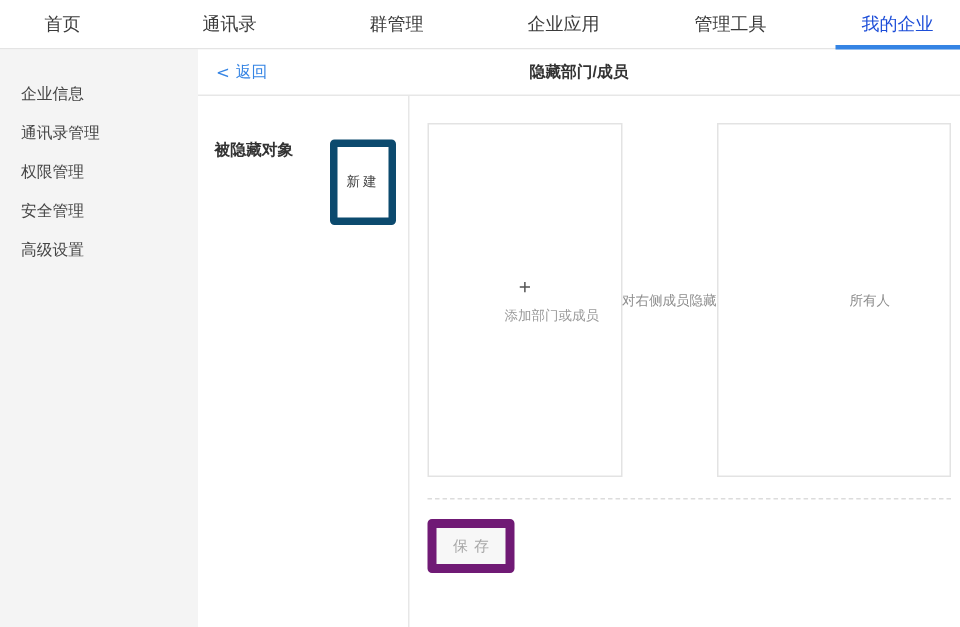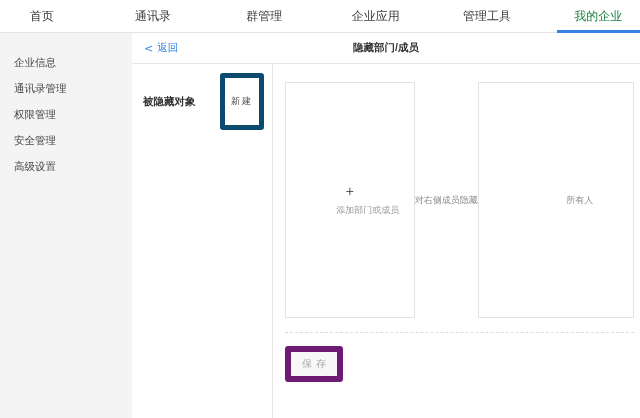--- a/index.html
+++ b/index.html
@@ -14,21 +14,21 @@
 
   
   .topnav {
     height: 33px; background: #fff; display: flex;
     border-bottom: 1px solid #e4e4e4; flex-shrink: 0; gap: 28px;
   }
   .topnav-item {
     flex: 1; display: flex; align-items: center; justify-content: center;
     font-size: 12px; color: #3a3a3a; position: relative; cursor: pointer;
   }
-  .topnav-item.active { color: #15803d; }
+  .topnav-item.active { color: #1d4ed8; }
   .topnav-item.active .underline {
     position: absolute; left: 0; right: 0; bottom: -1px; height: 3px;
     background: #3584e4;
   }
 
   
   .content { flex: 1; display: flex; min-height: 0; }
 
   .sidebar {
     width: 132px; background: #f4f4f4; padding-top: 17px; flex-shrink: 0;
@@ -52,21 +52,21 @@
   .back-link .arrow { font-size: 11px; margin-right: 4px; font-family: "DejaVu Sans", sans-serif; }
   .main-title { font-size: 10.5px; font-weight: bold; color: #333; }
 
   .main-body { flex: 1; display: flex; min-height: 0; }
 
   .hidden-panel {
     width: 141px; border-right: 1px solid #e7e7e7; flex-shrink: 0;
     padding: 9px 8px 0 11px;
   }
   .hidden-panel-head {
-    display: flex; align-items: center; justify-content: space-between;
+    display: flex; align-items: flex-start; justify-content: space-between; margin-top: 20px;
   }
   .hidden-panel-title { font-size: 10.5px; font-weight: bold; color: #333; }
   .btn-new {
     background: #fff; border: 5px solid #0c4a6e; border-radius: 3px;
     font-size: 9px; color: #444; padding: 17px 6px; letter-spacing: 2px;
     cursor: pointer; font-family: inherit;
   }
 
   .editor { flex: 1; padding: 18px 6px 0 12px; min-width: 0; }
   .editor-row { display: flex; align-items: stretch; }

